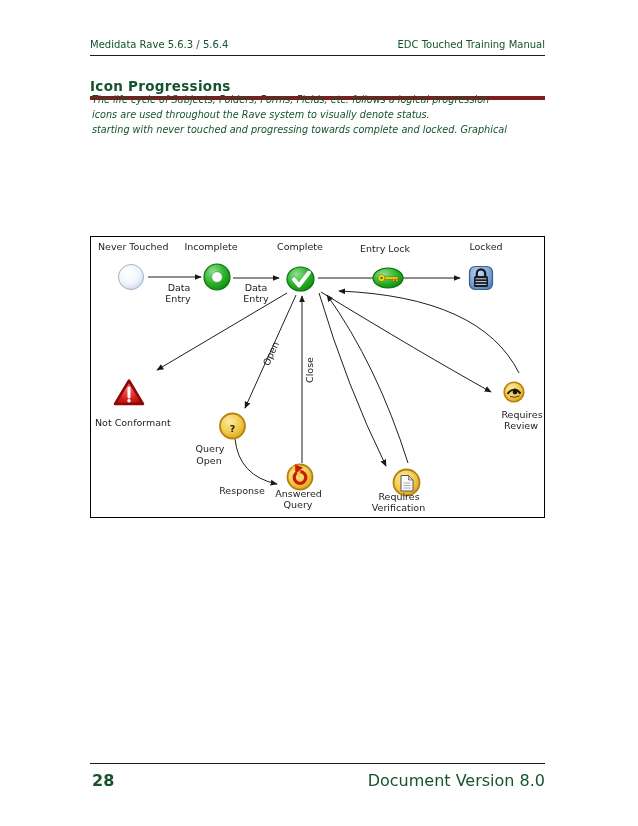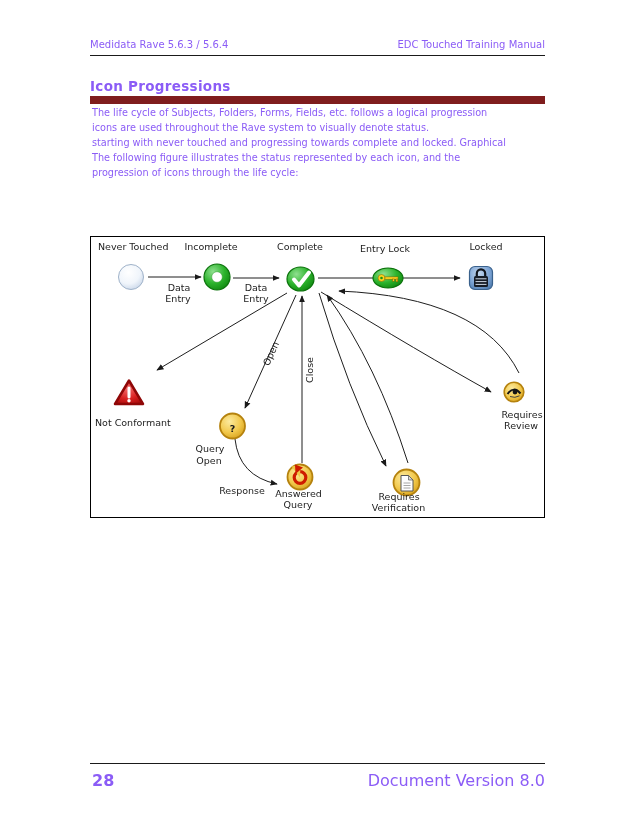--- a/index.html
+++ b/index.html
@@ -1,32 +1,32 @@
 <!DOCTYPE html>
 <html><head>
 <meta charset="utf-8">
 <style>
   html,body{margin:0;padding:0;background:#fff;}
   .page{
     position:relative;width:638px;height:826px;background:#ffffff;
-    font-family:"DejaVu Sans","Liberation Sans",sans-serif;color:#8b5cf6;overflow:hidden;
+    font-family:"DejaVu Sans","Liberation Sans",sans-serif;color:#14532d;overflow:hidden;
   }
   .hdr{
     position:absolute;left:90px;top:39px;width:455px;
     display:flex;justify-content:space-between;align-items:flex-end;
     font-size:10px;border-bottom:1px solid #1a1a1a;padding-bottom:5px;
   }
   .sec-heading{
     position:absolute;left:90px;top:78px;width:455px;margin:0;
     font-size:13.5px;font-weight:bold;letter-spacing:.3px;
-    border-bottom:8px solid #7f1d1d;padding-bottom:2px;
+    border-bottom:4px solid #7f1d1d;padding-bottom:2px;
   }
   .para{position:absolute;left:92px;width:470px;font-size:9.7px;line-height:15px;}
   .para .tline{white-space:nowrap;}
-  .para1{top:105px;}
+  .para1{top:92px;font-style:italic;}
   .para2{top:150px;}
   .figure{
     position:absolute;left:90px;top:236px;width:455px;height:282px;
     border:1.5px solid #000;box-sizing:border-box;background:#fff;
   }
   .figure svg{display:block;}
   svg text{font-family:"DejaVu Sans","Liberation Sans",sans-serif;font-size:9.5px;fill:#1c1c1c;}
   .ftr{
     position:absolute;left:90px;top:763px;width:455px;height:22px;
     border-top:1px solid #1a1a1a;font-size:16px;
@@ -47,24 +47,20 @@
   </div>
 
   <h1 class="sec-heading">Icon Progressions</h1>
 
   <div class="para para1">
     <div class="tline">The life cycle of Subjects, Folders, Forms, Fields, etc. follows a logical progression</div>
     <div class="tline">icons are used throughout the Rave system to visually denote status.</div>
     <div class="tline">starting with never touched and progressing towards complete and locked.  Graphical</div>
   </div>
 
-  <div class="para para2">
-    <div class="tline">The following figure illustrates the status represented by each icon, and the</div>
-    <div class="tline">progression of icons through the life cycle:</div>
-  </div>
 
   <div class="figure">
     <svg width="452" height="279" viewBox="0 0 452 279">
       <defs>
         <marker id="arr" viewBox="0 0 10 10" refX="8.5" refY="5" markerWidth="7.5" markerHeight="7.5" orient="auto">
           <path d="M0,1 L9.5,5 L0,9 z" fill="#1a1a1a"></path>
         </marker>
         <radialGradient id="gSph" cx="40%" cy="32%" r="75%">
           <stop offset="0" stop-color="#ffffff"></stop>
           <stop offset="0.6" stop-color="#f0f5fb"></stop>

